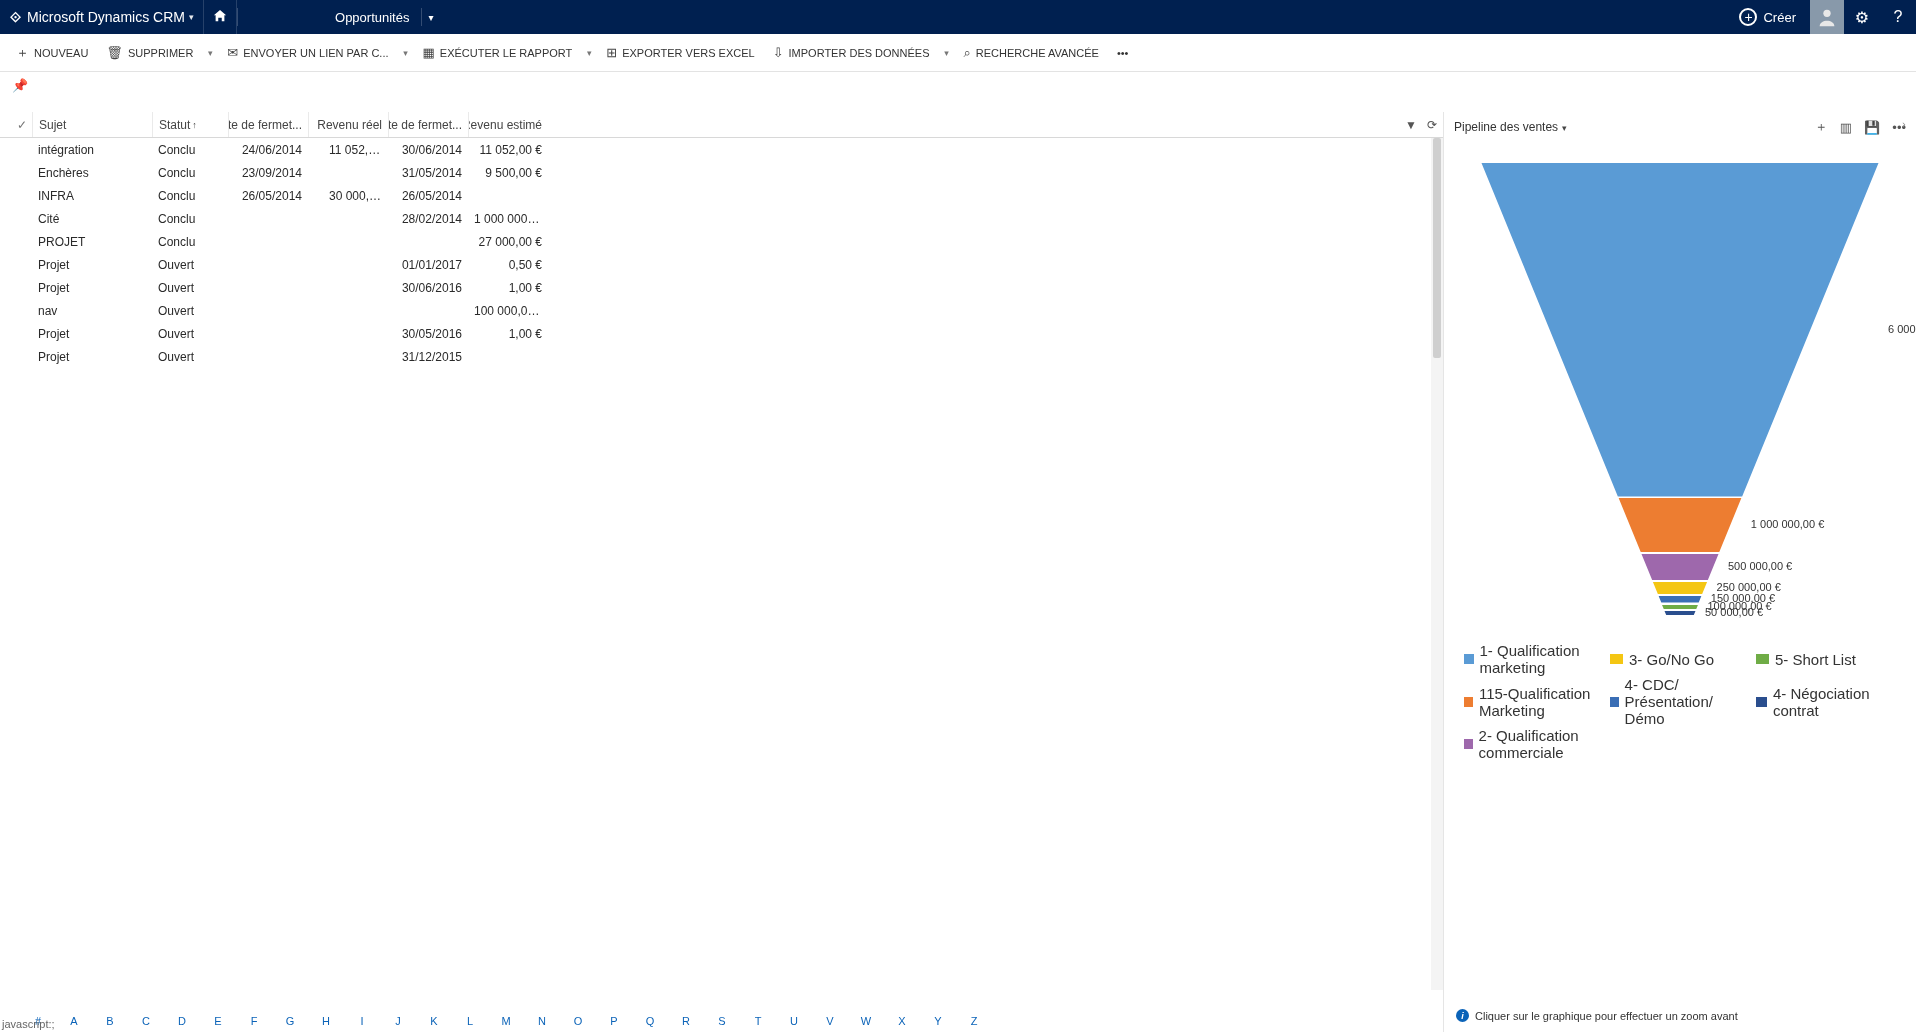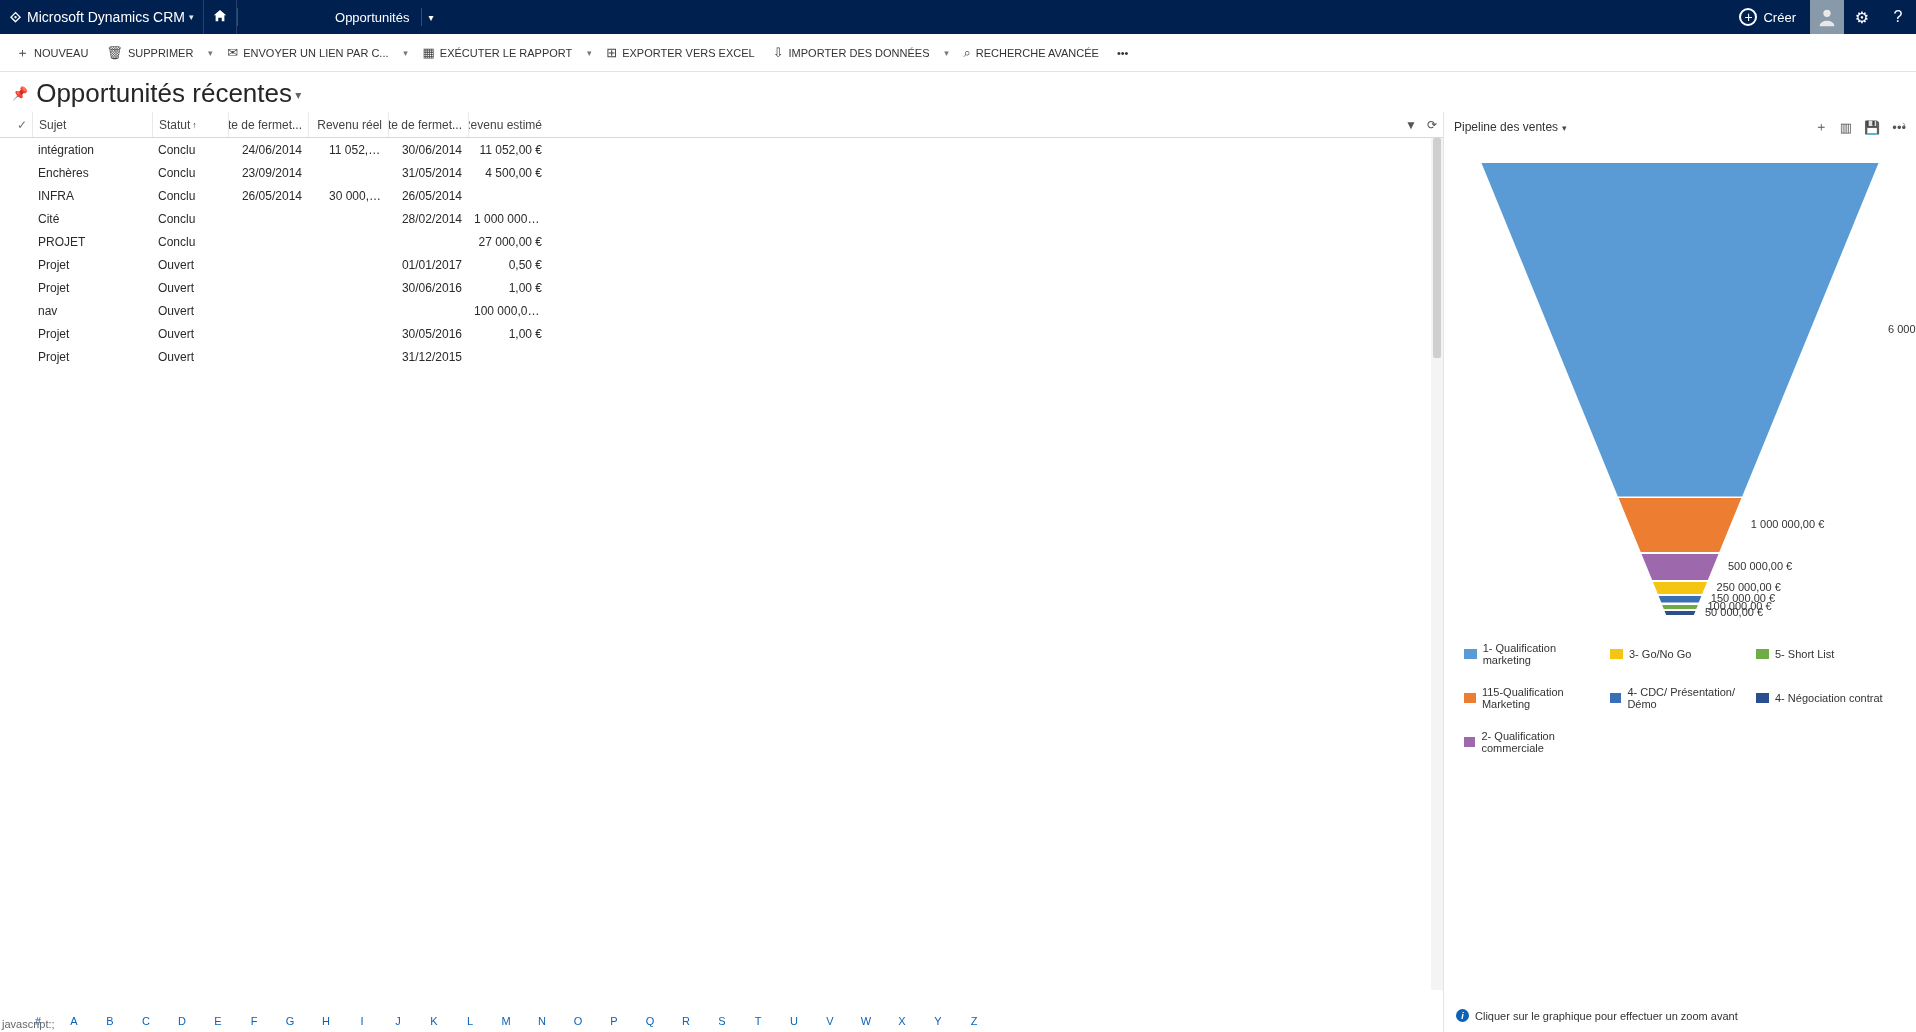--- a/index.html
+++ b/index.html
@@ -71,21 +71,21 @@
 
 .chart-head { height: 30px; display: flex; align-items: center; padding: 0 10px; }
 .chart-head .title { font-size: 12px; color: #333; cursor: pointer; }
 .chart-head .flex { flex: 1; }
 .chart-head .ico { margin-left: 12px; color: #555; cursor: pointer; font-size: 13px; }
 .chart-body { flex: 1; position: relative; display: flex; flex-direction: column; align-items: center; padding-top: 20px; }
 .funnel { width: 400px; height: 450px; position: relative; }
 .funnel .slice { position: absolute; left: 0; right: 0; display: flex; justify-content: center; }
 .funnel .trap { height: 100%; }
 .funnel .lbl { position: absolute; font-size: 11px; color: #333; white-space: nowrap; }
-.legend { margin-top: 30px; display: grid; grid-template-columns: repeat(3, 140px); gap: 20px 6px; font-size: 11px; color: #333; }
+.legend { margin-top: 30px; display: grid; grid-template-columns: repeat(3, 140px); gap: 0 6px; font-size: 15px; color: #333; }
 .legend .item { display: flex; align-items: center; }
 .legend .sw { width: 13px; height: 10px; margin-right: 6px; }
 .chart-tip { position: absolute; bottom: 10px; left: 12px; font-size: 11px; color: #333; display: flex; align-items: center; }
 .chart-tip .i { width: 13px; height: 13px; border-radius: 50%; background: #0b63b8; color: #fff; font-size: 9px; display: flex; align-items: center; justify-content: center; margin-right: 6px; font-weight: bold; font-style: italic; }
 .collapse-handle { position: absolute; top: 6px; right: 2px; width: 12px; height: 14px; color: #888; cursor: pointer; font-size: 11px; }
 .statusline { position: absolute; bottom: 0; left: 0; font-size: 11px; color: #666; padding: 2px 2px; }
 </style>
 </head>
 <body>
 
@@ -160,21 +160,20 @@
       <span class="ico">⌕</span>
       <span>RECHERCHE AVANCÉE</span>
     </div>
   <div class="cmd">
       <span>•••</span>
     </div>
 </div>
 
 <div class="titlebar">
   <span class="pin">📌</span>
-  <h1>Opportunités récentes</h1>
   <div class="flex"></div>
 </div>
 
 <div class="main">
 
   <div class="gridwrap">
     <div class="grid-head">
       <span class="chk">✓</span>
       <span class="col subject">Sujet</span>
       <span class="col status">
@@ -200,21 +199,21 @@
           <span class="col date2">30/06/2014</span>
           <span class="col rev2">11 052,00 €</span>
         </div>
         <div class="grid-row">
           <span class="chk"></span>
           <span class="col subject">Enchères</span>
           <span class="col status">Conclu</span>
           <span class="col date1">23/09/2014</span>
           <span class="col rev1"></span>
           <span class="col date2">31/05/2014</span>
-          <span class="col rev2">4 500,00 €</span>
+          <span class="col rev2">9 500,00 €</span>
         </div>
         <div class="grid-row">
           <span class="chk"></span>
           <span class="col subject">INFRA</span>
           <span class="col status">Conclu</span>
           <span class="col date1">26/05/2014</span>
           <span class="col rev1">30 000,00 €</span>
           <span class="col date2">26/05/2014</span>
           <span class="col rev2"></span>
         </div>

